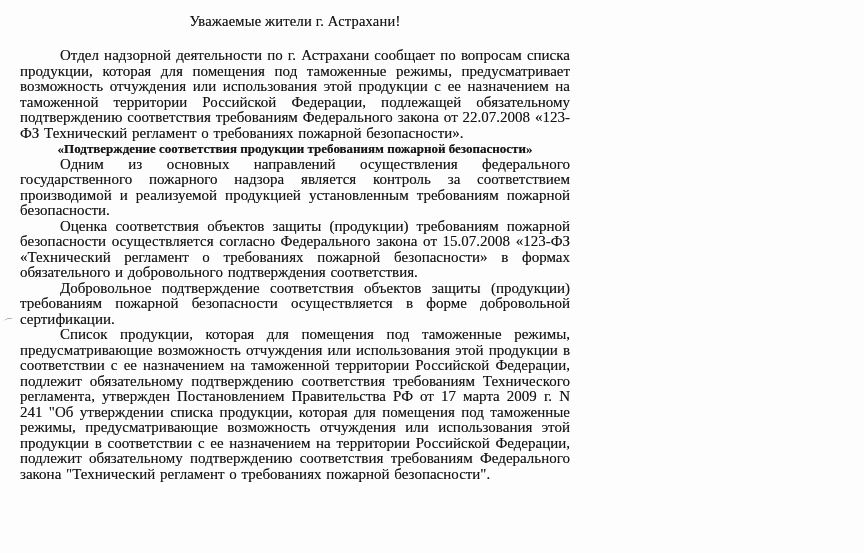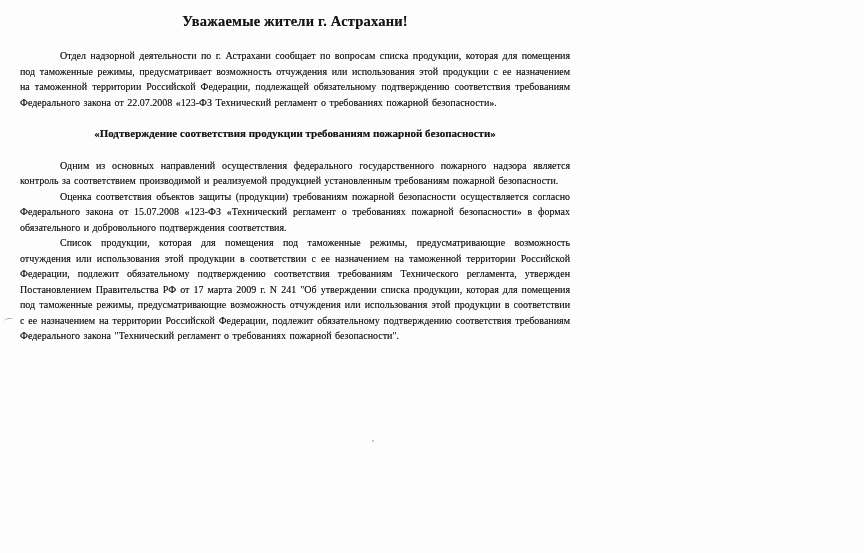--- a/index.html
+++ b/index.html
@@ -16,37 +16,37 @@
     .page {
       position: relative;
       width: 550px;
       margin-left: 20px;
       padding-top: 13px;
     }
     .doc-title {
       margin: 0 0 19px 0;
       font-size: 14.5px;
       line-height: 16px;
-      font-weight: bold;
+      font-weight: normal;
       text-align: center;
       letter-spacing: 0.2px;
       text-shadow: 0 0 0.4px rgba(0,0,0,0.55);
     }
     .para {
       margin: 0;
-      font-size: 10px;
+      font-size: 15px;
       line-height: 15.5px;
       text-align: justify;
       text-indent: 40px;
       word-spacing: 1px;
       text-shadow: 0 0 0.4px rgba(0,0,0,0.5);
     }
     .doc-subheading {
-      margin: 16px;
-      font-size: 11px;
+      margin: 0;
+      font-size: 13px;
       line-height: 15.5px;
       font-weight: bold;
       text-align: center;
       text-shadow: 0 0 0.4px rgba(0,0,0,0.55);
     }
     
     .artifact { position: absolute; }
     .artifact-tilde {
       left: -16px;
       top: 318px;
@@ -82,20 +82,21 @@
 
   <p class="para">Отдел надзорной деятельности  по г. Астрахани сообщает по вопросам списка продукции, которая для помещения под таможенные режимы, предусматривает возможность отчуждения или использования этой продукции с ее назначением на таможенной территории Российской Федерации, подлежащей обязательному подтверждению соответствия требованиям Федерального закона от 22.07.2008 «123-ФЗ Технический регламент о требованиях пожарной безопасности».</p>
 
   <h2 class="doc-subheading">«Подтверждение соответствия продукции требованиям пожарной безопасности»</h2>
 
   <p class="para">Одним из основных направлений осуществления федерального государственного пожарного надзора является контроль за соответствием производимой и реализуемой продукцией установленным требованиям пожарной безопасности.</p>
 
   <p class="para">Оценка соответствия объектов защиты (продукции) требованиям пожарной безопасности осуществляется согласно Федерального закона от 15.07.2008 «123-ФЗ «Технический регламент о требованиях пожарной безопасности» в формах обязательного и добровольного подтверждения соответствия.</p>
 
 
+  <p class="para">Добровольное подтверждение соответствия объектов защиты (продукции) требованиям пожарной безопасности осуществляется в форме добровольной сертификации.</p>
 
 
   <p class="para">Список продукции, которая для помещения под таможенные режимы, предусматривающие возможность отчуждения или использования этой продукции в соответствии с ее назначением на таможенной территории Российской Федерации, подлежит обязательному подтверждению соответствия требованиям Технического регламента, утвержден Постановлением Правительства РФ от 17 марта 2009 г. N 241 "Об утверждении списка продукции, которая для помещения под таможенные режимы, предусматривающие возможность отчуждения или использования этой продукции в соответствии с ее назначением на территории Российской Федерации, подлежит обязательному подтверждению соответствия требованиям Федерального закона "Технический регламент о требованиях пожарной безопасности".</p>
 
   <span class="artifact artifact-tilde"></span>
   <span class="artifact artifact-dot"></span>
   <span class="artifact artifact-dot2"></span>
 
 </div>
 

